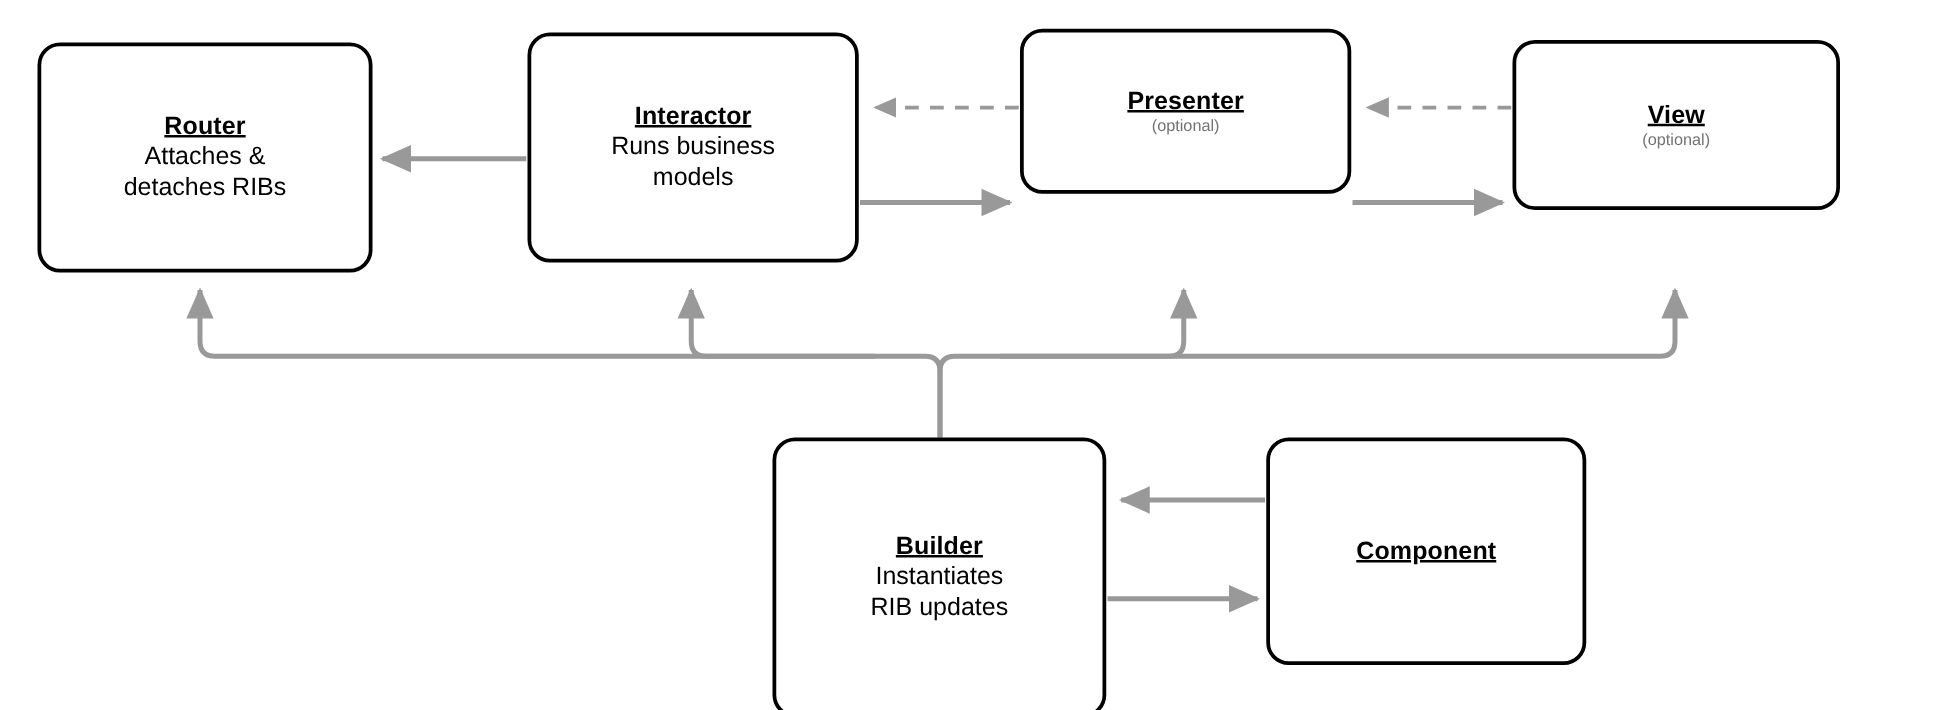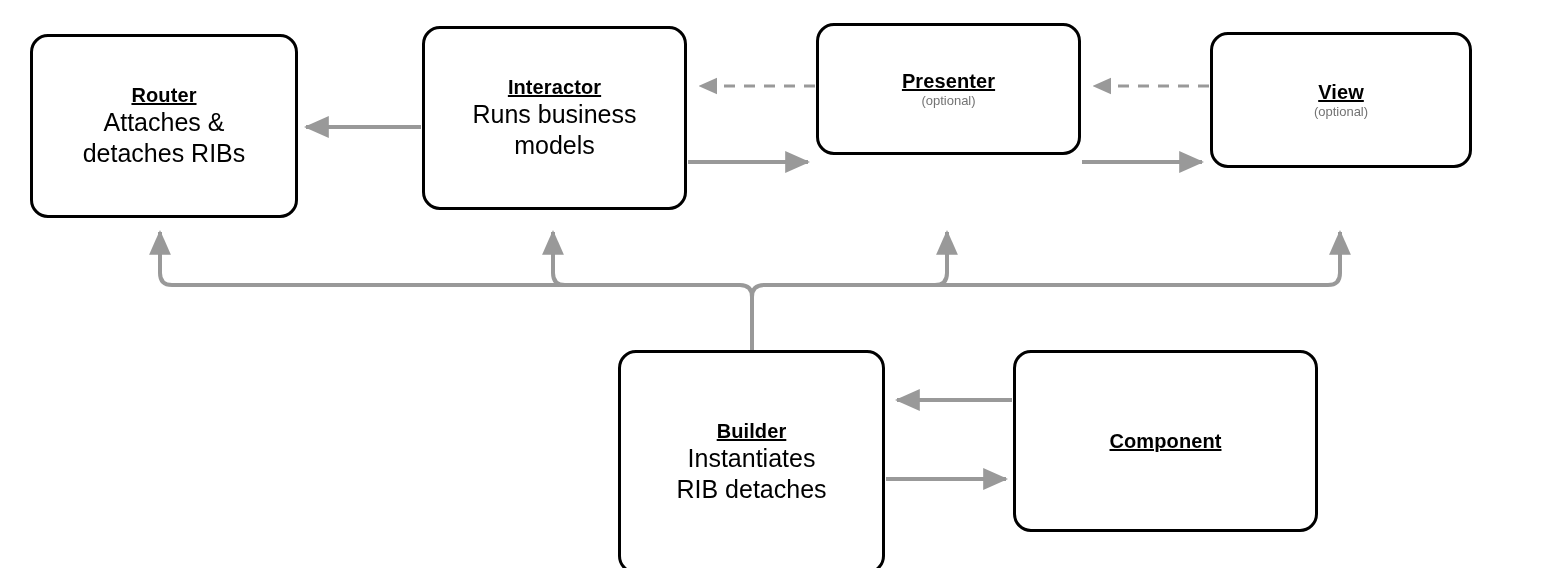--- a/index.html
+++ b/index.html
@@ -47,34 +47,34 @@
     letter-spacing: 0.1px;
     text-decoration: underline;
   }
   .node-optional {
     font-size: 13px;
     font-weight: normal;
     color: #737373;
     line-height: 1.2;
   }
   .node-desc {
-    font-size: 25px;
+    font-size: 20px;
     font-weight: normal;
     line-height: 1.25;
     white-space: pre-line;
   }
 
   
   #node-router     { left: 30px;   top: 34px;  width: 268px; height: 184px; }
   #node-interactor { left: 422px;  top: 26px;  width: 265px; height: 184px; }
   #node-presenter  { left: 816px;  top: 23px;  width: 265px; height: 132px; }
   #node-view       { left: 1210px; top: 32px;  width: 262px; height: 136px; }
   
   #node-builder    { left: 618px;  top: 350px; width: 267px; height: 224px; }
-  #node-component  { left: 1013px; top: 350px; width: 305px; height: 182px; }
+  #node-component  { left: 1013px; top: 350px; width: 256px; height: 182px; }
 </style>
 </head>
 <body>
 
 <div id="diagram-root">
 
   <svg id="edge-layer" viewBox="0 0 1548 568" width="1548" height="568" xmlns="http://www.w3.org/2000/svg">
     <defs>
       <marker id="arrow-gray" viewBox="0 0 10 10" refX="9.2" refY="5" markerWidth="6.2" markerHeight="6.2" orient="auto-start-reverse">
         <path d="M 0 0.6 L 10 5 L 0 9.4 z" fill="#999999"></path>
@@ -125,20 +125,20 @@
   </div>
 
   <div class="node" id="node-view">
     <div class="node-title">View</div>
     <div class="node-optional">(optional)</div>
   </div>
 
   <div class="node" id="node-builder">
     <div class="node-title">Builder</div>
     <div class="node-desc">Instantiates
-RIB detaches</div>
+RIB updates</div>
   </div>
 
   <div class="node" id="node-component">
     <div class="node-title">Component</div>
   </div>
 
 </div>
 
 </body></html>

